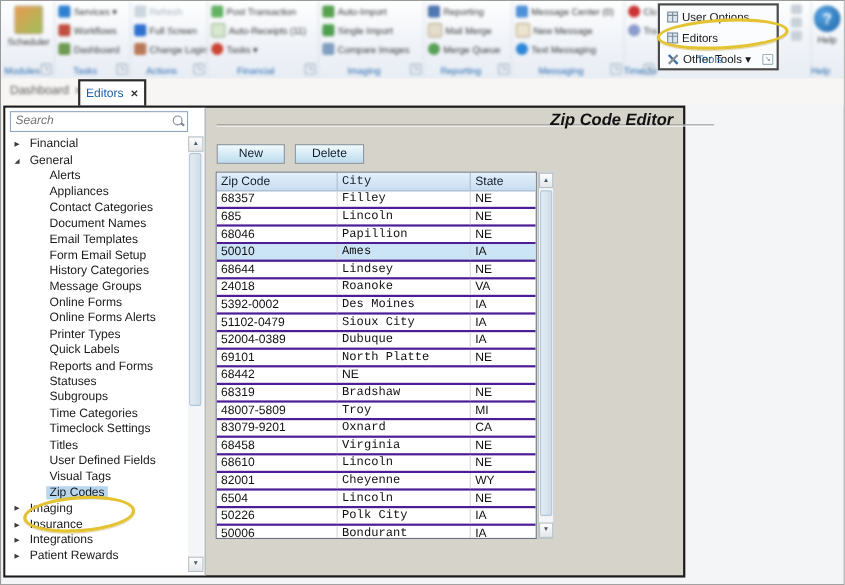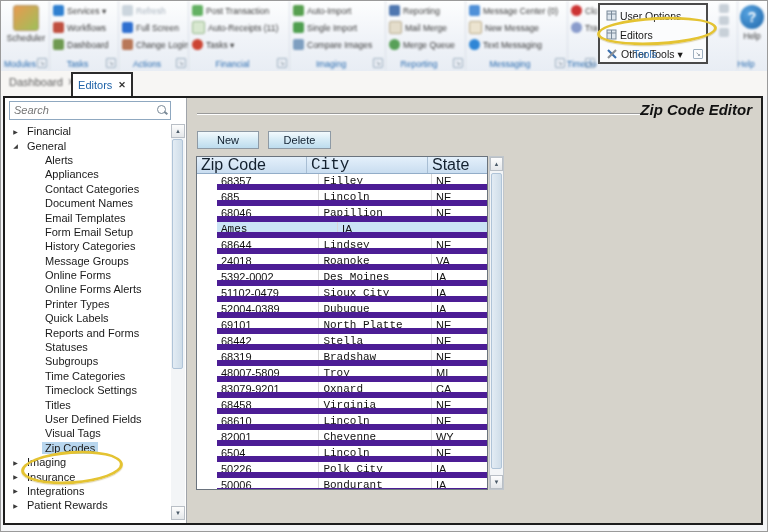--- a/index.html
+++ b/index.html
@@ -30,21 +30,21 @@
   #tabstrip{position:absolute;left:0;top:70px;width:100%;height:25px;background:#f7f6f4;}
   #tab-dashboard{position:absolute;left:8px;top:5px;display:flex;gap:5px;align-items:center;
     font-size:11px;color:#5a5a5a;}
   #tab-editors{position:absolute;left:70px;top:1px;width:58px;height:22px;background:#ffffff;
     border:2px solid #2b2b2b;display:flex;align-items:center;justify-content:center;gap:6px;
     font-size:11px;color:#1e62a8;}
   .tabclose{font-size:9px;color:#333;font-weight:bold;}
   #tab-dashboard .tabclose{color:#8a8a8a;}
 
   
-  #frame{position:absolute;left:2px;top:95px;width:760px;height:429px;border:2px solid #1c1c1c;
+  #frame{position:absolute;left:2px;top:95px;width:620px;height:429px;border:2px solid #1c1c1c;
     background:#d6d3cb;box-sizing:border-box;}
 
   
   #sidebar{position:absolute;left:0;top:0;width:181px;height:425px;background:#ffffff;border-right:1px solid #a0a4aa;}
   #searchbox{position:absolute;left:4px;top:3px;width:160px;height:17px;border:1px solid #8fa8c0;background:#fff;}
   #searchbox input{position:absolute;left:0;top:0;width:138px;height:15px;border:none;outline:none;
     font-family:"Liberation Sans",sans-serif;font-size:11px;font-style:italic;color:#444;padding:0 0 0 4px;background:transparent;}
   .mag{position:absolute;right:4px;top:3px;width:7px;height:7px;border:1.5px solid #7a8a98;border-radius:50%;}
   .mag::after{content:"";position:absolute;left:6px;top:6px;width:4px;height:1.5px;background:#7a8a98;transform:rotate(40deg);}
   #tree{position:absolute;left:0;top:26px;width:166px;height:396px;overflow:hidden;}
@@ -65,22 +65,22 @@
   #title-line{position:absolute;left:10px;top:15px;width:452px;height:1px;background:#9a9a9a;box-shadow:0 1px 0 #ffffff;}
   .btn{position:absolute;top:33px;height:18px;border:1px solid #8e9aa5;
     background:linear-gradient(#f3fafd,#d8ecf6 45%,#bddcee);font-size:11px;color:#102030;
     display:flex;align-items:center;justify-content:center;box-sizing:border-box;}
   #btn-new{left:10px;width:62px;}
   #btn-delete{left:81px;width:63px;}
   
   #ztable{position:absolute;left:9px;top:58px;width:292px;height:334px;border:1px solid #6a737d;
     background:#fff;box-sizing:border-box;overflow:hidden;}
   #thead{display:flex;height:17px;background:linear-gradient(#e4f0fb,#c9ddf0);border-bottom:1px solid #93adc8;box-sizing:border-box;}
-  .th{font-size:16px;color:#13202e;line-height:16px;padding-left:4px;border-right:1px solid #a8bed4;box-sizing:border-box;}
-  .tr{display:flex;height:16px;border-bottom:6px solid #4c1d95;box-sizing:border-box;margin-left:20px;}
+  .th{font-size:11px;color:#13202e;line-height:16px;padding-left:4px;border-right:1px solid #a8bed4;box-sizing:border-box;}
+  .tr{display:flex;height:16px;border-bottom:2px solid #4c1d95;box-sizing:border-box;}
   .tr.sel{background:#cbe4f6;}
   .td{font-size:11px;color:#111;line-height:15px;padding-left:4px;border-right:1px solid #d7d7d7;box-sizing:border-box;overflow:hidden;}
   .c0{width:110px;}.c1{width:121px;font-family:Liberation Mono, monospace;}.c2{width:59px;border-right:none !important;}
   #tbl-sb{left:302px;top:58px;width:15px;height:334px;border:1px solid #c0c6cc;box-sizing:border-box;}
 
   
   .ellipse{position:absolute;border:3px solid #e4c332;border-radius:50%;pointer-events:none;z-index:60;
     box-shadow:0 1px 1px rgba(160,130,20,0.35);}
   #circle-editors{left:596px;top:16px;width:114px;height:22px;transform:rotate(-3deg);}
   #circle-zipcodes{left:20px;top:450px;width:96px;height:27px;transform:rotate(-4deg);}
@@ -403,20 +403,21 @@
             <div class="td c0">685</div>
             <div class="td c1">Lincoln</div>
             <div class="td c2">NE</div>
           </div>
         <div class="tr">
             <div class="td c0">68046</div>
             <div class="td c1">Papillion</div>
             <div class="td c2">NE</div>
           </div>
         <div class="tr sel">
+            <div class="td c0">50010</div>
             <div class="td c1">Ames</div>
             <div class="td c2">IA</div>
           </div>
         <div class="tr">
             <div class="td c0">68644</div>
             <div class="td c1">Lindsey</div>
             <div class="td c2">NE</div>
           </div>
         <div class="tr">
             <div class="td c0">24018</div>
@@ -438,21 +439,20 @@
             <div class="td c1">Dubuque</div>
             <div class="td c2">IA</div>
           </div>
         <div class="tr">
             <div class="td c0">69101</div>
             <div class="td c1">North Platte</div>
             <div class="td c2">NE</div>
           </div>
         <div class="tr">
             <div class="td c0">68442</div>
-            <div class="td c1">Stella</div>
             <div class="td c2">NE</div>
           </div>
         <div class="tr">
             <div class="td c0">68319</div>
             <div class="td c1">Bradshaw</div>
             <div class="td c2">NE</div>
           </div>
         <div class="tr">
             <div class="td c0">48007-5809</div>
             <div class="td c1">Troy</div>

